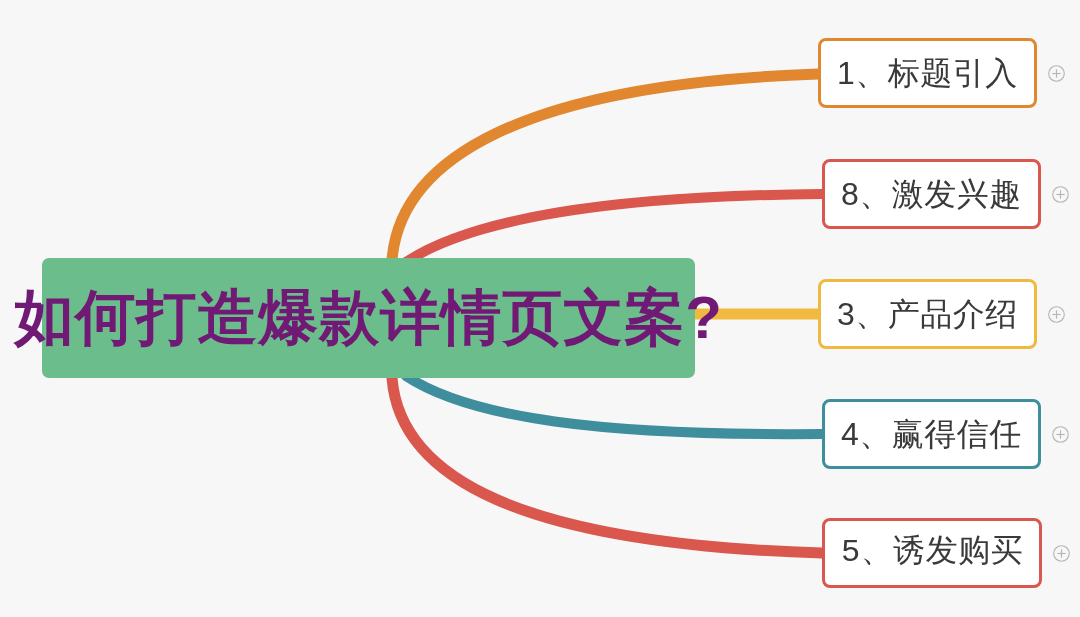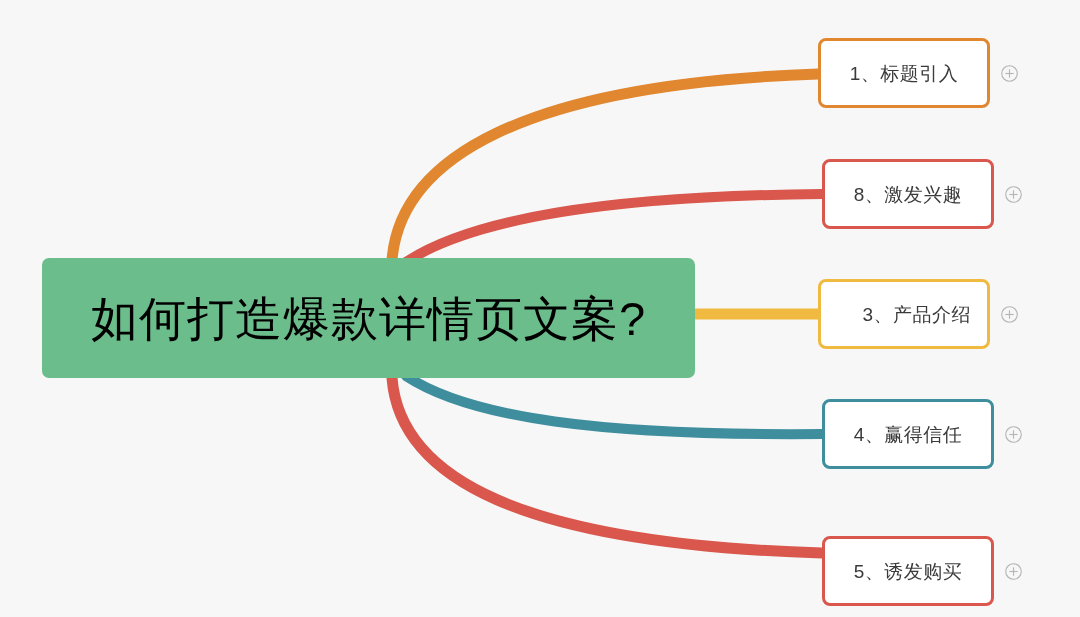--- a/index.html
+++ b/index.html
@@ -31,23 +31,23 @@
     height: 120px;
     background: #6cbd8c;
     border-radius: 7px;
     display: flex;
     align-items: center;
     justify-content: center;
     box-sizing: border-box;
     z-index: 3;
   }
   .central-text {
-    color: #000000;
-    font-size: 47px;
-    font-weight: 400;
+    color: #701a75;
+    font-size: 60px;
+    font-weight: 700;
     letter-spacing: 1px;
     white-space: nowrap;
     line-height: 1;
   }
   .branch {
     position: absolute;
     z-index: 4;
     display: flex;
     align-items: center;
   }
@@ -58,21 +58,21 @@
     border-radius: 8px;
     height: 70px;
     min-width: 172px;
     box-sizing: border-box;
     display: flex;
     align-items: center;
     justify-content: center;
     padding: 0 16px;
   }
   .branch-text {
-    font-size: 19px;
+    font-size: 32px;
     color: #3a3a3a;
     white-space: nowrap;
     letter-spacing: 0.5px;
     line-height: 1;
   }
   .expand-icon {
     margin-left: 10px;
     width: 19px;
     height: 19px;
     display: block;
@@ -139,21 +139,21 @@
           <span class="branch-text">4、赢得信任</span>
         </div>
         <span class="expand-icon">
           <svg viewBox="0 0 20 20" width="19" height="19">
             <circle cx="10" cy="10" r="8.2" fill="none" stroke="#b6b6b6" stroke-width="1.2"></circle>
             <line x1="10" y1="5.6" x2="10" y2="14.4" stroke="#b6b6b6" stroke-width="1.2"></line>
             <line x1="5.6" y1="10" x2="14.4" y2="10" stroke="#b6b6b6" stroke-width="1.2"></line>
           </svg>
         </span>
       </div>
-      <div class="branch" style="left: 822px; top: 536px;">
+      <div class="branch" style="left: 822px; top: 518px; font-family: Liberation Mono, monospace;">
         <div class="branch-box" style="border-color: rgb(217, 87, 76);">
           <span class="branch-text">5、诱发购买</span>
         </div>
         <span class="expand-icon">
           <svg viewBox="0 0 20 20" width="19" height="19">
             <circle cx="10" cy="10" r="8.2" fill="none" stroke="#b6b6b6" stroke-width="1.2"></circle>
             <line x1="10" y1="5.6" x2="10" y2="14.4" stroke="#b6b6b6" stroke-width="1.2"></line>
             <line x1="5.6" y1="10" x2="14.4" y2="10" stroke="#b6b6b6" stroke-width="1.2"></line>
           </svg>
         </span>

